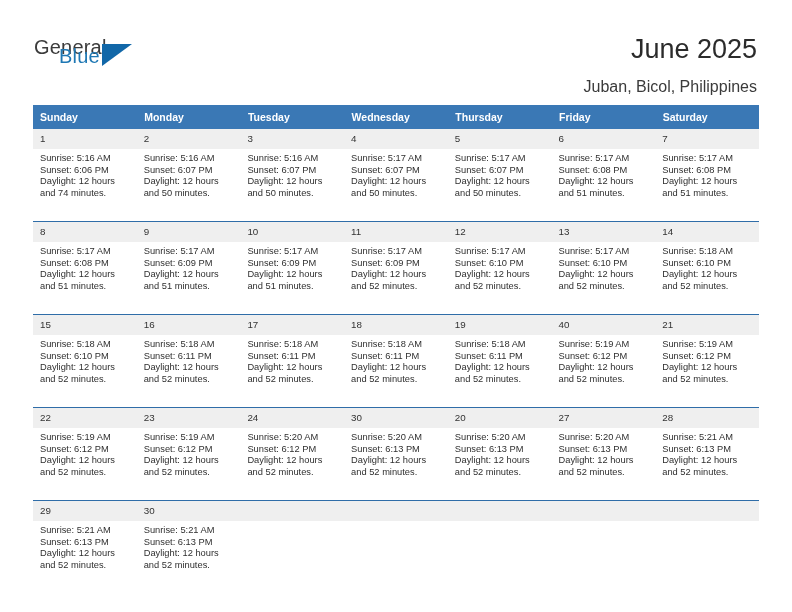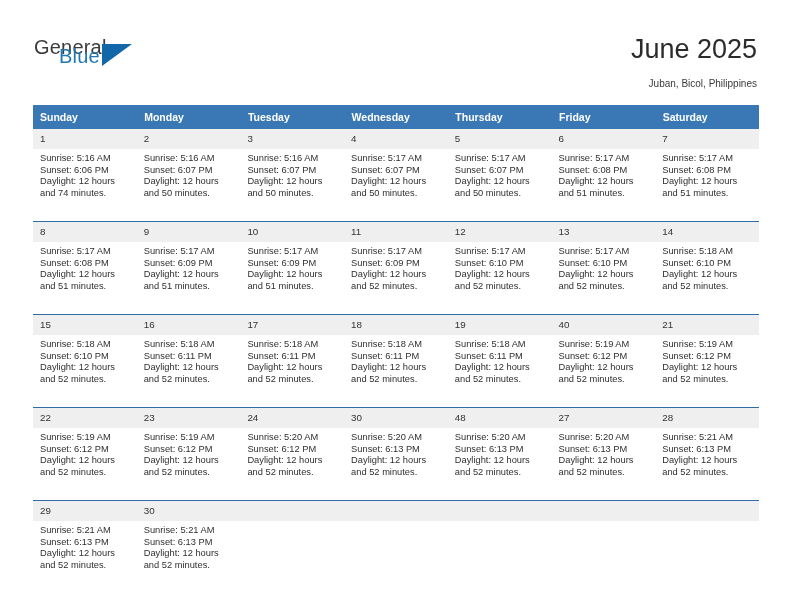--- a/index.html
+++ b/index.html
@@ -69,21 +69,21 @@
     right: 35px;
     top: 34px;
     font-size: 27px;
     color: #2b2b2b;
     white-space: nowrap;
   }
   .subtitle {
     position: absolute;
     right: 35px;
     top: 78px;
-    font-size: 10px;
+    font-size: 16px;
     color: #3a3a3a;
     text-align: right;
     white-space: nowrap;
   }
 
   
   .calendar {
     position: absolute;
     left: 33px;
     top: 105px;
@@ -477,21 +477,21 @@
               <div class="detail">
                 <div>Sunrise: 5:20 AM</div>
                 <div>Sunset: 6:13 PM</div>
                 <div>Daylight: 12 hours</div>
                 <div>and 52 minutes.</div>
               </div>
             </div>
           </td>
         <td>
             <div class="cell">
-              <div class="daynum">48</div>
+              <div class="daynum">20</div>
               <div class="detail">
                 <div>Sunrise: 5:20 AM</div>
                 <div>Sunset: 6:13 PM</div>
                 <div>Daylight: 12 hours</div>
                 <div>and 52 minutes.</div>
               </div>
             </div>
           </td>
         <td>
             <div class="cell">

